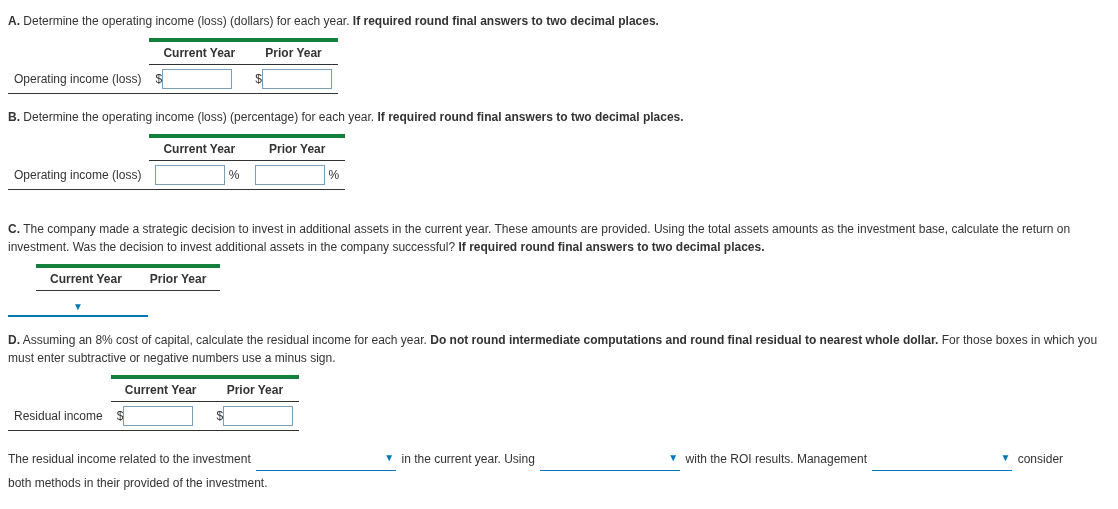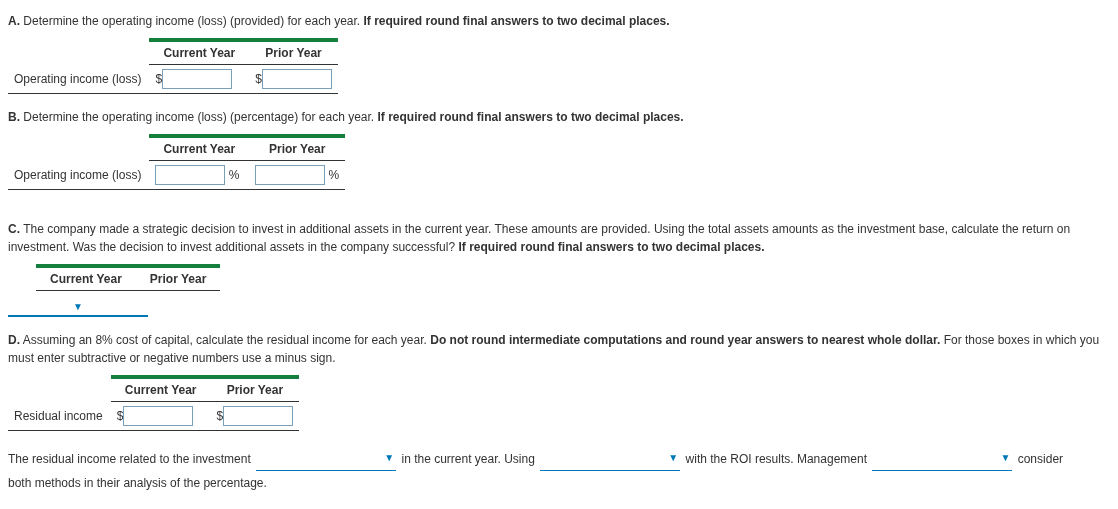--- a/index.html
+++ b/index.html
@@ -76,21 +76,21 @@
     }
     .closing-line {
       line-height: 2;
     }
   </style>
 </head>
 <body>
 
 <p class="question-prompt">
   <span class="bold">A.</span>
-  <span>Determine the operating income (loss) (provided) for each year.</span>
+  <span>Determine the operating income (loss) (dollars) for each year.</span>
   <span class="bold">If required round final answers to two decimal places.</span>
 </p>
 <table class="data-table">
   <tbody>
       <tr>
     <th style="border:none;"></th>
     <th>Current Year</th>
     <th>Prior Year</th>
   </tr>
   <tr class="row-line">
@@ -147,21 +147,21 @@
   </tr>
 </tbody>
   </table>
 <div class="caret-row">
   <span class="caret">▼</span>
 </div>
 
 <p class="question-prompt">
   <span class="bold">D.</span>
   <span>Assuming an 8% cost of capital, calculate the residual income for each year.</span>
-  <span class="bold">Do not round intermediate computations and round year answers to nearest whole dollar.</span>
+  <span class="bold">Do not round intermediate computations and round final residual to nearest whole dollar.</span>
   <span>For those boxes in which you must enter subtractive or negative numbers use a minus sign.</span>
 </p>
 <table class="data-table">
   <tbody>
       <tr>
     <th style="border:none;"></th>
     <th>Current Year</th>
     <th>Prior Year</th>
   </tr>
   <tr class="row-line">
@@ -178,14 +178,14 @@
 
 <p class="closing-line">
   <span>The residual income related to the investment</span>
   <span class="dropdown-blank"><span class="caret">▼</span></span>
   <span>in the current year. Using</span>
   <span class="dropdown-blank"><span class="caret">▼</span></span>
   <span>with the ROI results. Management</span>
   <span class="dropdown-blank"><span class="caret">▼</span></span>
   <span>consider</span>
   <br>
-  <span>both methods in their analysis of the percentage.</span>
+  <span>both methods in their provided of the investment.</span>
 </p>
 
 </body></html>

